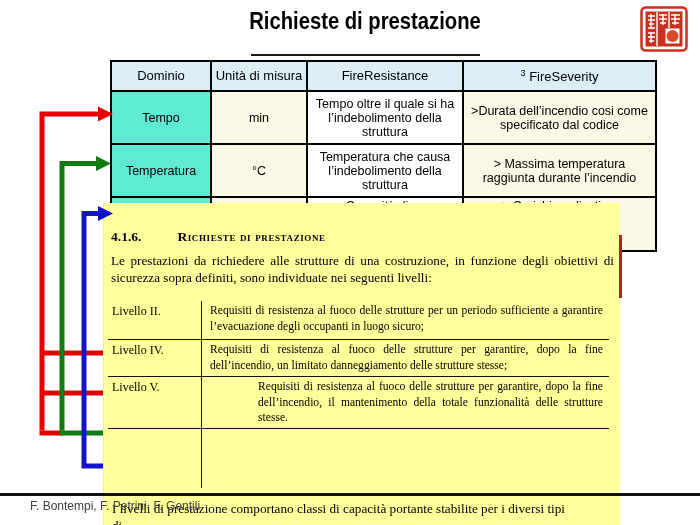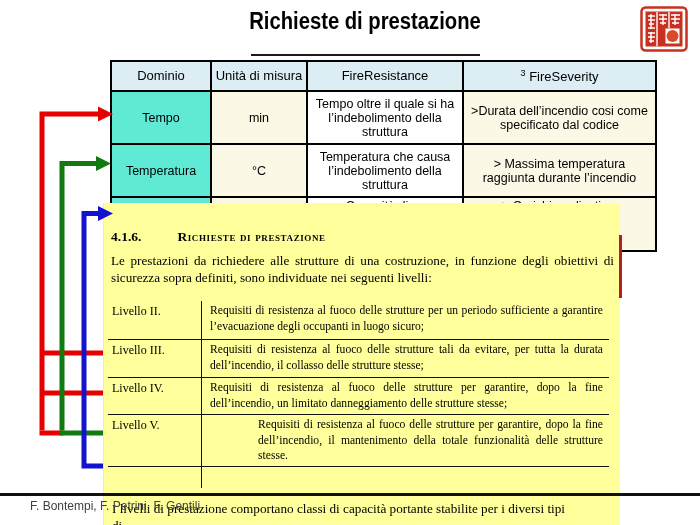--- a/index.html
+++ b/index.html
@@ -126,24 +126,20 @@
     <div class="panel-heading">
       <span>4.1.6.</span><span class="sec-title">Richieste di prestazione</span>
     </div>
     <div class="panel-intro">Le prestazioni da richiedere alle strutture di una costruzione, in funzione degli obiettivi di sicurezza sopra definiti, sono individuate nei seguenti livelli:</div>
 
     <div class="lv-table">
       <div class="lv-row h2">
         <div class="lv-label">Livello II.</div>
         <div class="lv-text">Requisiti di resistenza al fuoco delle strutture per un periodo sufficiente a garantire l’evacuazione degli occupanti in luogo sicuro;</div>
       </div>
-      <div class="lv-row h3">
-        <div class="lv-label">Livello III.</div>
-        <div class="lv-text">Requisiti di resistenza al fuoco delle strutture tali da evitare, per tutta la durata dell’incendio, il collasso delle strutture stesse;</div>
-      </div>
       <div class="lv-row h4">
         <div class="lv-label">Livello IV.</div>
         <div class="lv-text">Requisiti di resistenza al fuoco delle strutture per garantire, dopo la fine dell’incendio, un limitato danneggiamento delle strutture stesse;</div>
       </div>
       <div class="lv-row h5">
         <div class="lv-label">Livello V.</div>
         <div class="lv-text">Requisiti di resistenza al fuoco delle strutture per garantire, dopo la fine dell’incendio, il mantenimento della totale funzionalità delle strutture stesse.</div>
       </div>
     </div>
     <div class="lv-div"></div>

